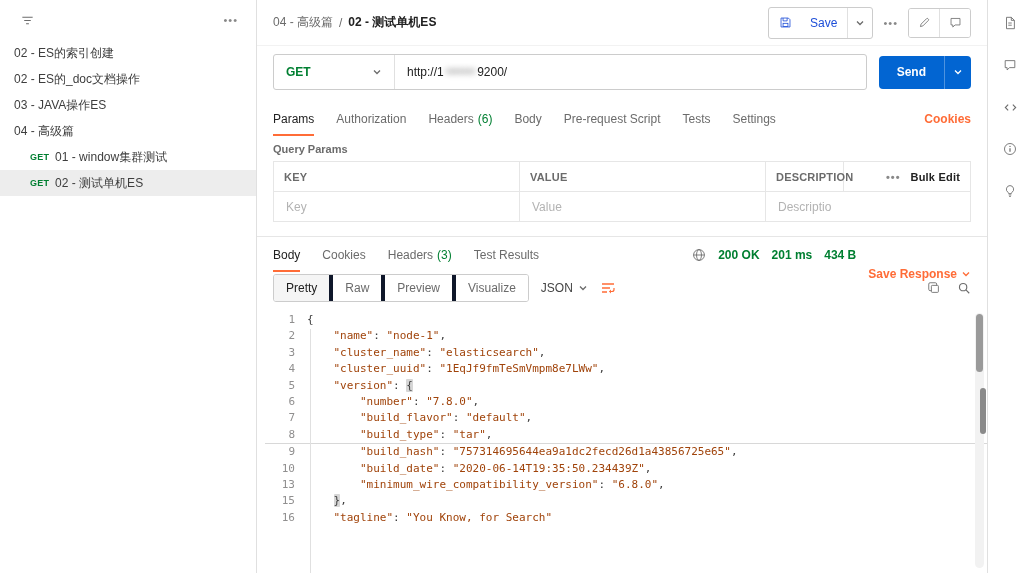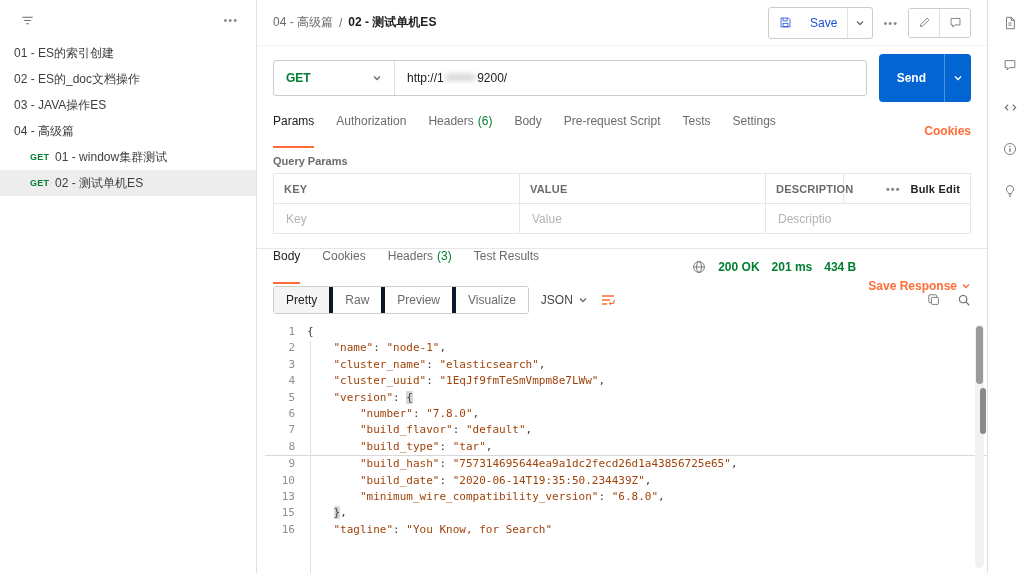--- a/index.html
+++ b/index.html
@@ -28,27 +28,27 @@
   .icon-btn{width:30px;height:28px;display:flex;align-items:center;justify-content:center;background:#fff;color:#6b6b6b;cursor:pointer;}
   .icon-btn + .icon-btn{border-left:1px solid #e0e0e0;}
 
   
   .req-row{display:flex;align-items:center;padding:8px 16px 12px;}
   .url-wrap{display:flex;flex:1;height:34px;border:1px solid #ccc;border-radius:3px;background:#fff;min-width:0;}
   .method-select{width:96px;display:flex;align-items:center;justify-content:space-between;padding:0 12px;border-right:1px solid #e0e0e0;color:#007f31;font-weight:700;cursor:pointer;}
   .method-select .caret{color:#6b6b6b;}
   .url-input{flex:1;display:flex;align-items:center;padding:0 12px;color:#212121;overflow:hidden;white-space:nowrap;}
   .url-masked{filter:blur(3px);color:#777;margin:0 2px;}
-  .send-btn{margin-left:12px;height:48px;display:flex;border-radius:4px;overflow:hidden;background:#0265d2;color:#fff;font-weight:700;cursor:pointer;}
+  .send-btn{margin-left:12px;height:33px;display:flex;border-radius:4px;overflow:hidden;background:#0265d2;color:#fff;font-weight:700;cursor:pointer;}
   .send-main{padding:0 18px;display:flex;align-items:center;font-size:12px;}
   .send-caret{width:26px;display:flex;align-items:center;justify-content:center;border-left:1px solid rgba(255,255,255,.3);}
 
   
   .tabs-row{display:flex;align-items:center;padding:0 16px;height:34px;}
-  .tab{margin-right:22px;color:#6b6b6b;cursor:pointer;position:relative;height:100%;display:flex;white-space:nowrap;}
+  .tab{margin-right:22px;color:#6b6b6b;cursor:pointer;position:relative;height:100%;display:flex;align-items:center;white-space:nowrap;}
   .tab.active{color:#212121;}
   .tab.active::after{content:"";position:absolute;left:0;right:0;bottom:0;height:2px;background:#ff6c37;}
   .tab .count{color:#007f31;margin-left:4px;}
   .cookies-link{margin-left:auto;color:#ff6c37;font-weight:600;cursor:pointer;}
 
   
   .qp-title{padding:7px 16px 6px;color:#6b6b6b;font-size:11px;font-weight:700;}
   .qp-table{margin:0 16px;border:1px solid #e6e6e6;}
   .qp-row{display:flex;height:29px;}
   .qp-row + .qp-row{border-top:1px solid #e6e6e6;}
@@ -111,21 +111,21 @@
     <div class="sidebar-top">
       <span class="rail-icon">
         <svg width="15" height="15" viewBox="0 0 16 16">
             <path d="M2.5 4.5h11M4.5 8h7M6.5 11.5h3" stroke="currentColor" stroke-width="1.2" fill="none"></path>
           </svg>
       </span>
       <span class="dots">•••</span>
     </div>
     <div class="sidebar-items">
       <div class="s-item">
-        <span class="s-label">01 - ES的索引创建</span>
+        <span class="s-label">02 - ES的索引创建</span>
       </div>
       <div class="s-item">
         <span class="s-label">02 - ES的_doc文档操作</span>
       </div>
       <div class="s-item">
         <span class="s-label">03 - JAVA操作ES</span>
       </div>
       <div class="s-item">
         <span class="s-label">04 - 高级篇</span>
       </div>

